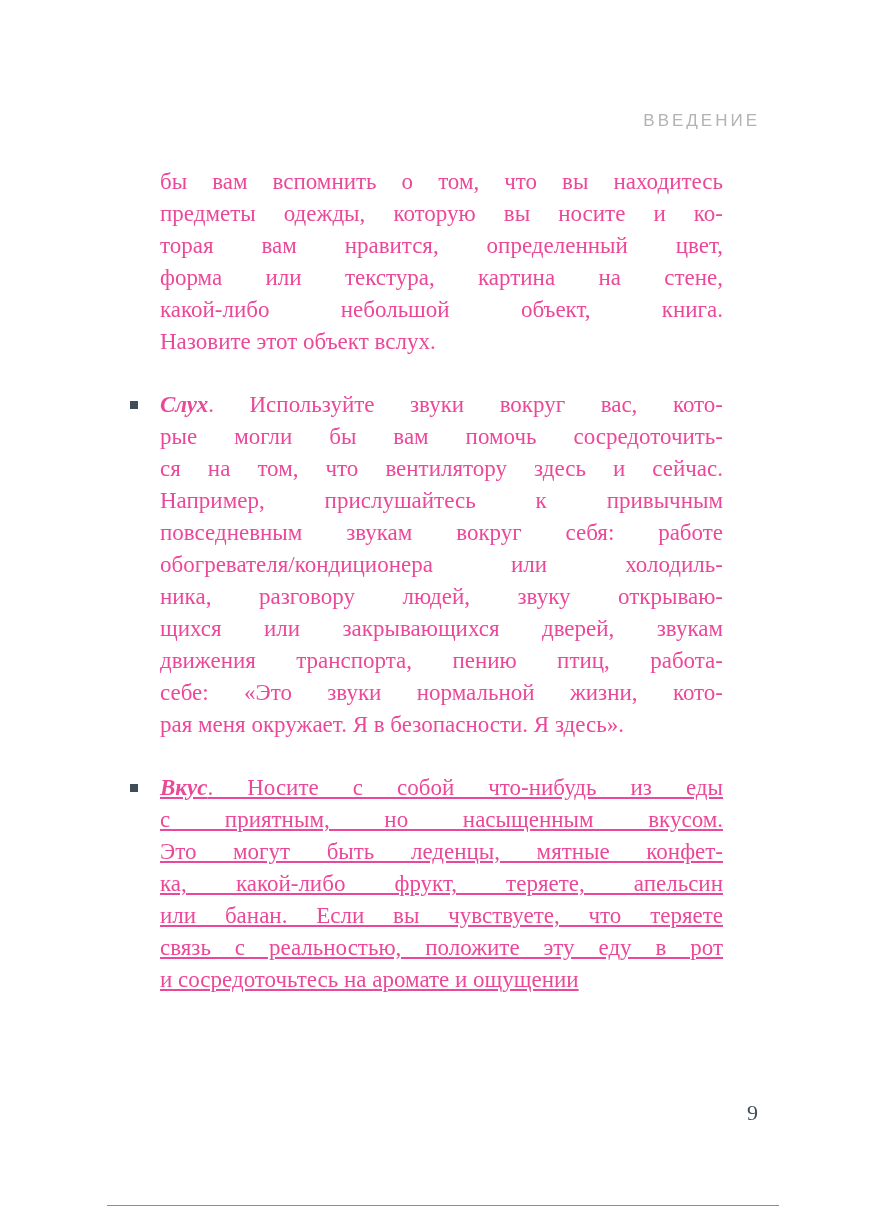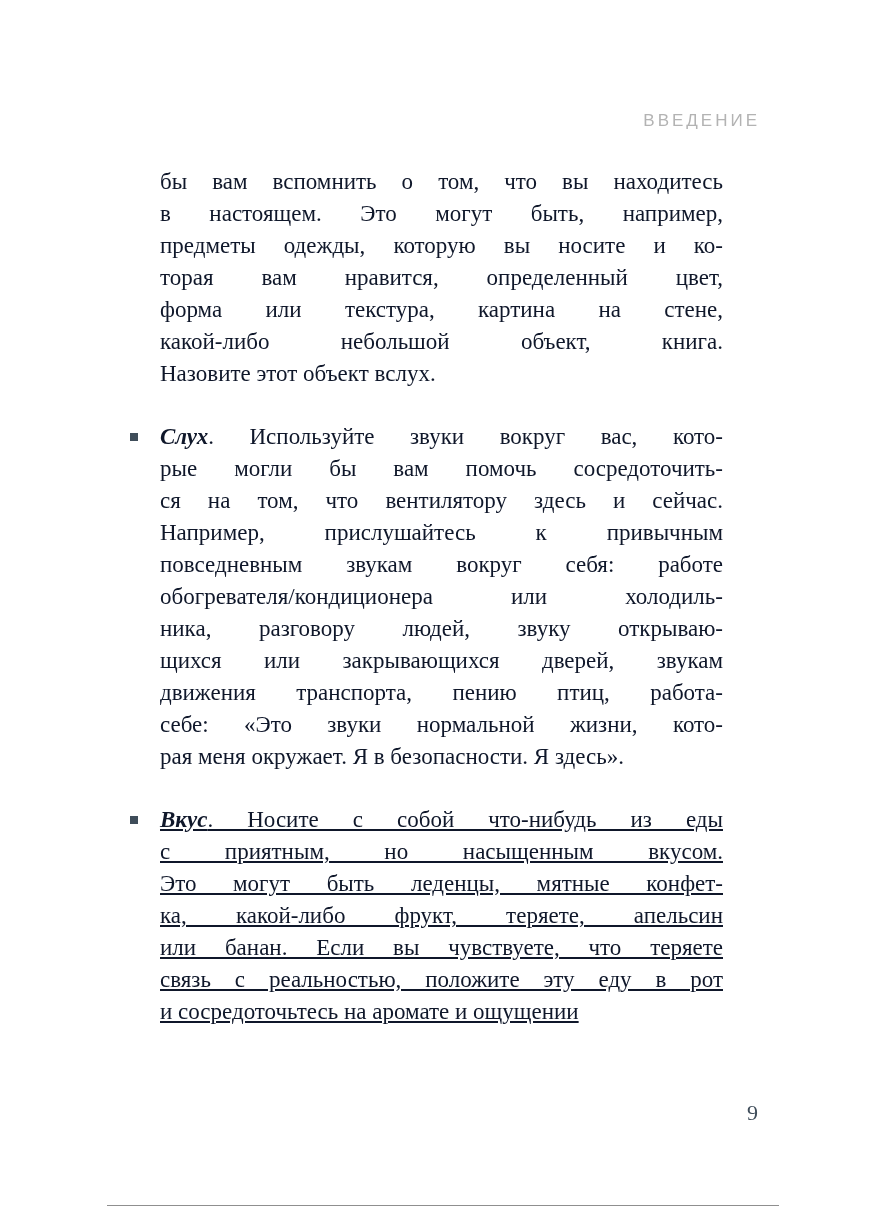--- a/index.html
+++ b/index.html
@@ -23,21 +23,21 @@
     font-size: 17px;
     font-weight: 400;
     letter-spacing: 3px;
     color: #b3b3b3;
   }
   .content {
     position: absolute;
     top: 158px;
     left: 160px;
     width: 563px;
-    color: #0f172a;
+    color: #ec4899;
     font-size: 23px;
     line-height: 32px;
   }
   .block { position: relative; margin-bottom: 31px; }
   .block:last-child { margin-bottom: 0; text-decoration: underline; }
   .marker {
     position: absolute;
     left: -30px;
     top: 12px;
     width: 8px;
@@ -65,21 +65,20 @@
 </style>
 </head>
 <body>
 
 <div class="page">
   <div class="running-head">ВВЕДЕНИЕ</div>
 
   <div class="content">
       <div class="block">
         <div class="line just">бы вам вспомнить о том, что вы находитесь</div>
-        <div class="line just">в настоящем. Это могут быть, например,</div>
         <div class="line just">предметы одежды, которую вы носите и ко-</div>
         <div class="line just">торая вам нравится, определенный цвет,</div>
         <div class="line just">форма или текстура, картина на стене,</div>
         <div class="line just">какой-либо небольшой объект, книга.</div>
         <div class="line">Назовите этот объект вслух.</div>
       </div>
       <div class="block bullet">
         <span class="marker"></span>
         <div class="line just"><span class="lead">Слух</span>. Используйте звуки вокруг вас, кото-</div>
         <div class="line just">рые могли бы вам помочь сосредоточить-</div>

